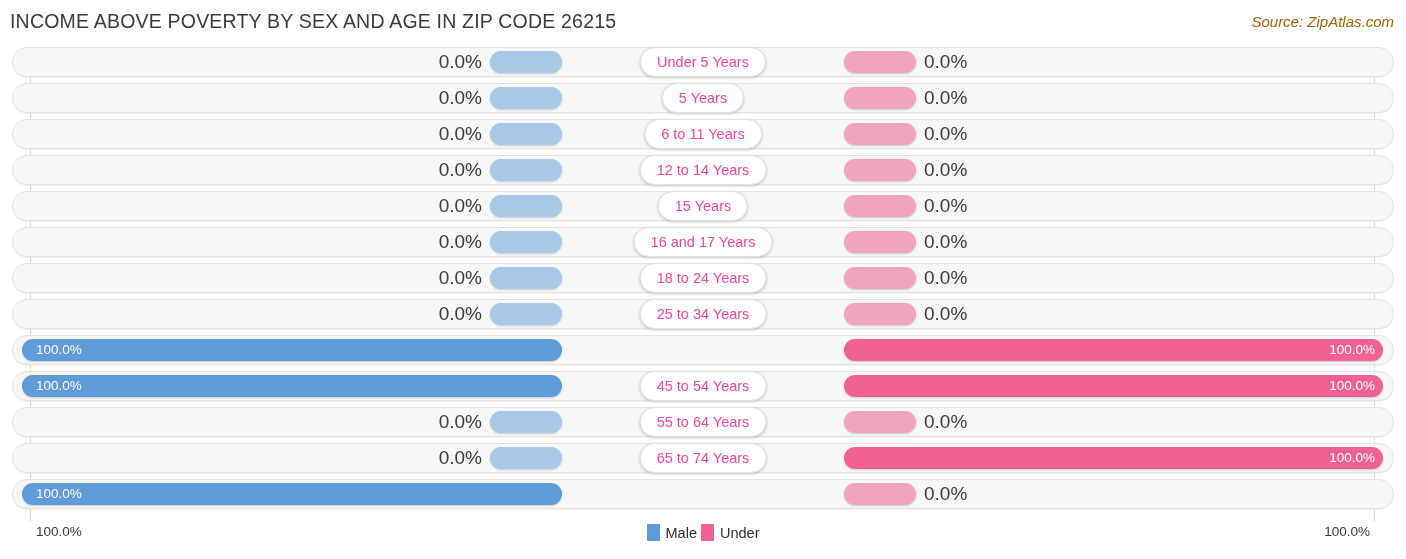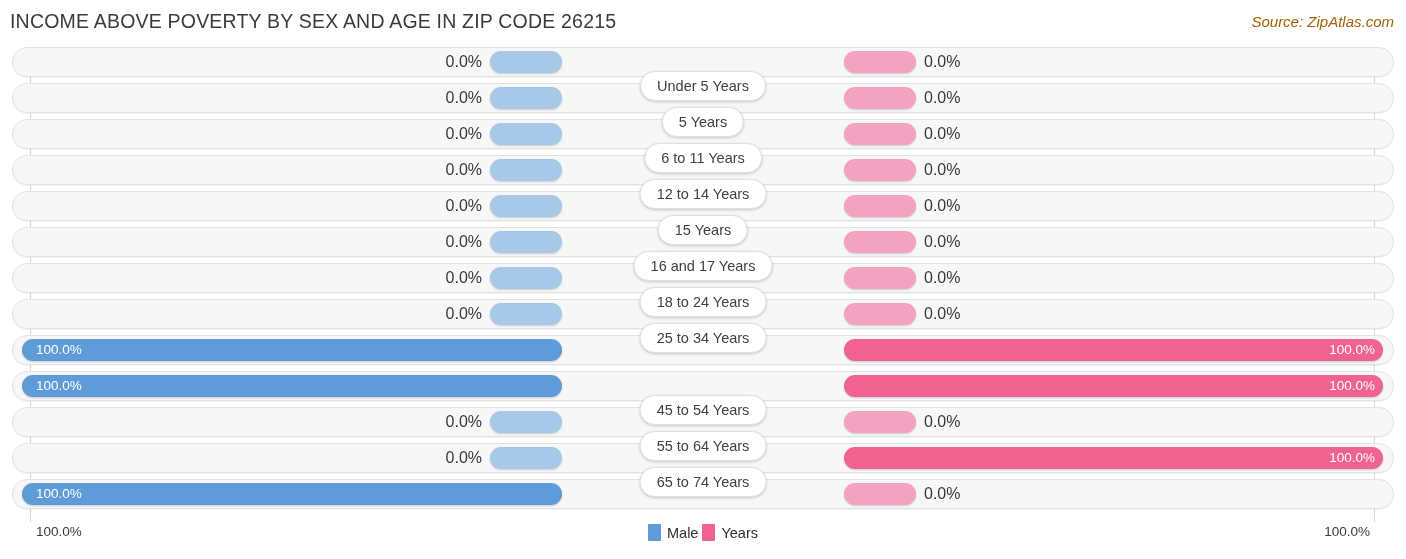--- a/index.html
+++ b/index.html
@@ -62,42 +62,41 @@
   .half.right .bar { left:0; }
 
   .bar.male-zero   { background:#a8c8e8; }
   .bar.male-full   { background:#5f9bd9; }
   .bar.female-zero { background:#f2a3bf; }
   .bar.female-full { background:#f0628f; }
 
   
   .val {
     position:absolute; top:7px; height:22px; line-height:22px;
-    font-size:16px; color:#3a3a3a; white-space:nowrap;
+    font-size:19px; color:#3a3a3a; white-space:nowrap;
   }
   .val.outside-left  { text-align:right; }
   .val.outside-right { text-align:left; }
   .val.inside {
     color:#ffffff; font-size:13.5px;
   }
 
   
   .cap {
     position:absolute; top:3px; left:50%;
     transform:translateX(-50%);
     height:30px; line-height:29px;
     padding:0 16px;
     background:#ffffff;
     border:1px solid #e0e0e0;
     border-radius:15px;
-    font-size:14.5px; color:#404040;
+    font-size:14.5px; color:#ec4899;
     white-space:nowrap;
     box-shadow:0 1px 3px rgba(0,0,0,.20);
     z-index:5;
-    margin-top:24px;
   }
 
   
   .footer { position:absolute; left:0; top:520px; width:1406px; height:39px; }
   .axis-lab {
     position:absolute; top:4px;
     font-size:13.5px; color:#3a3a3a; white-space:nowrap;
   }
   .axis-lab.l { left:36px; }
   .axis-lab.r { right:36px; }
@@ -286,18 +285,18 @@
   <div class="footer">
     <div class="axis-lab l">100.0%</div>
     <div class="axis-lab r">100.0%</div>
     <div class="legend">
       <div class="leg-item">
         <span class="swatch male"></span>
         <span class="leg-text">Male</span>
       </div>
       <div class="leg-item">
         <span class="swatch female"></span>
-        <span class="leg-text">Years</span>
+        <span class="leg-text">Under</span>
       </div>
     </div>
   </div>
 
 </div>
 
 </body></html>

